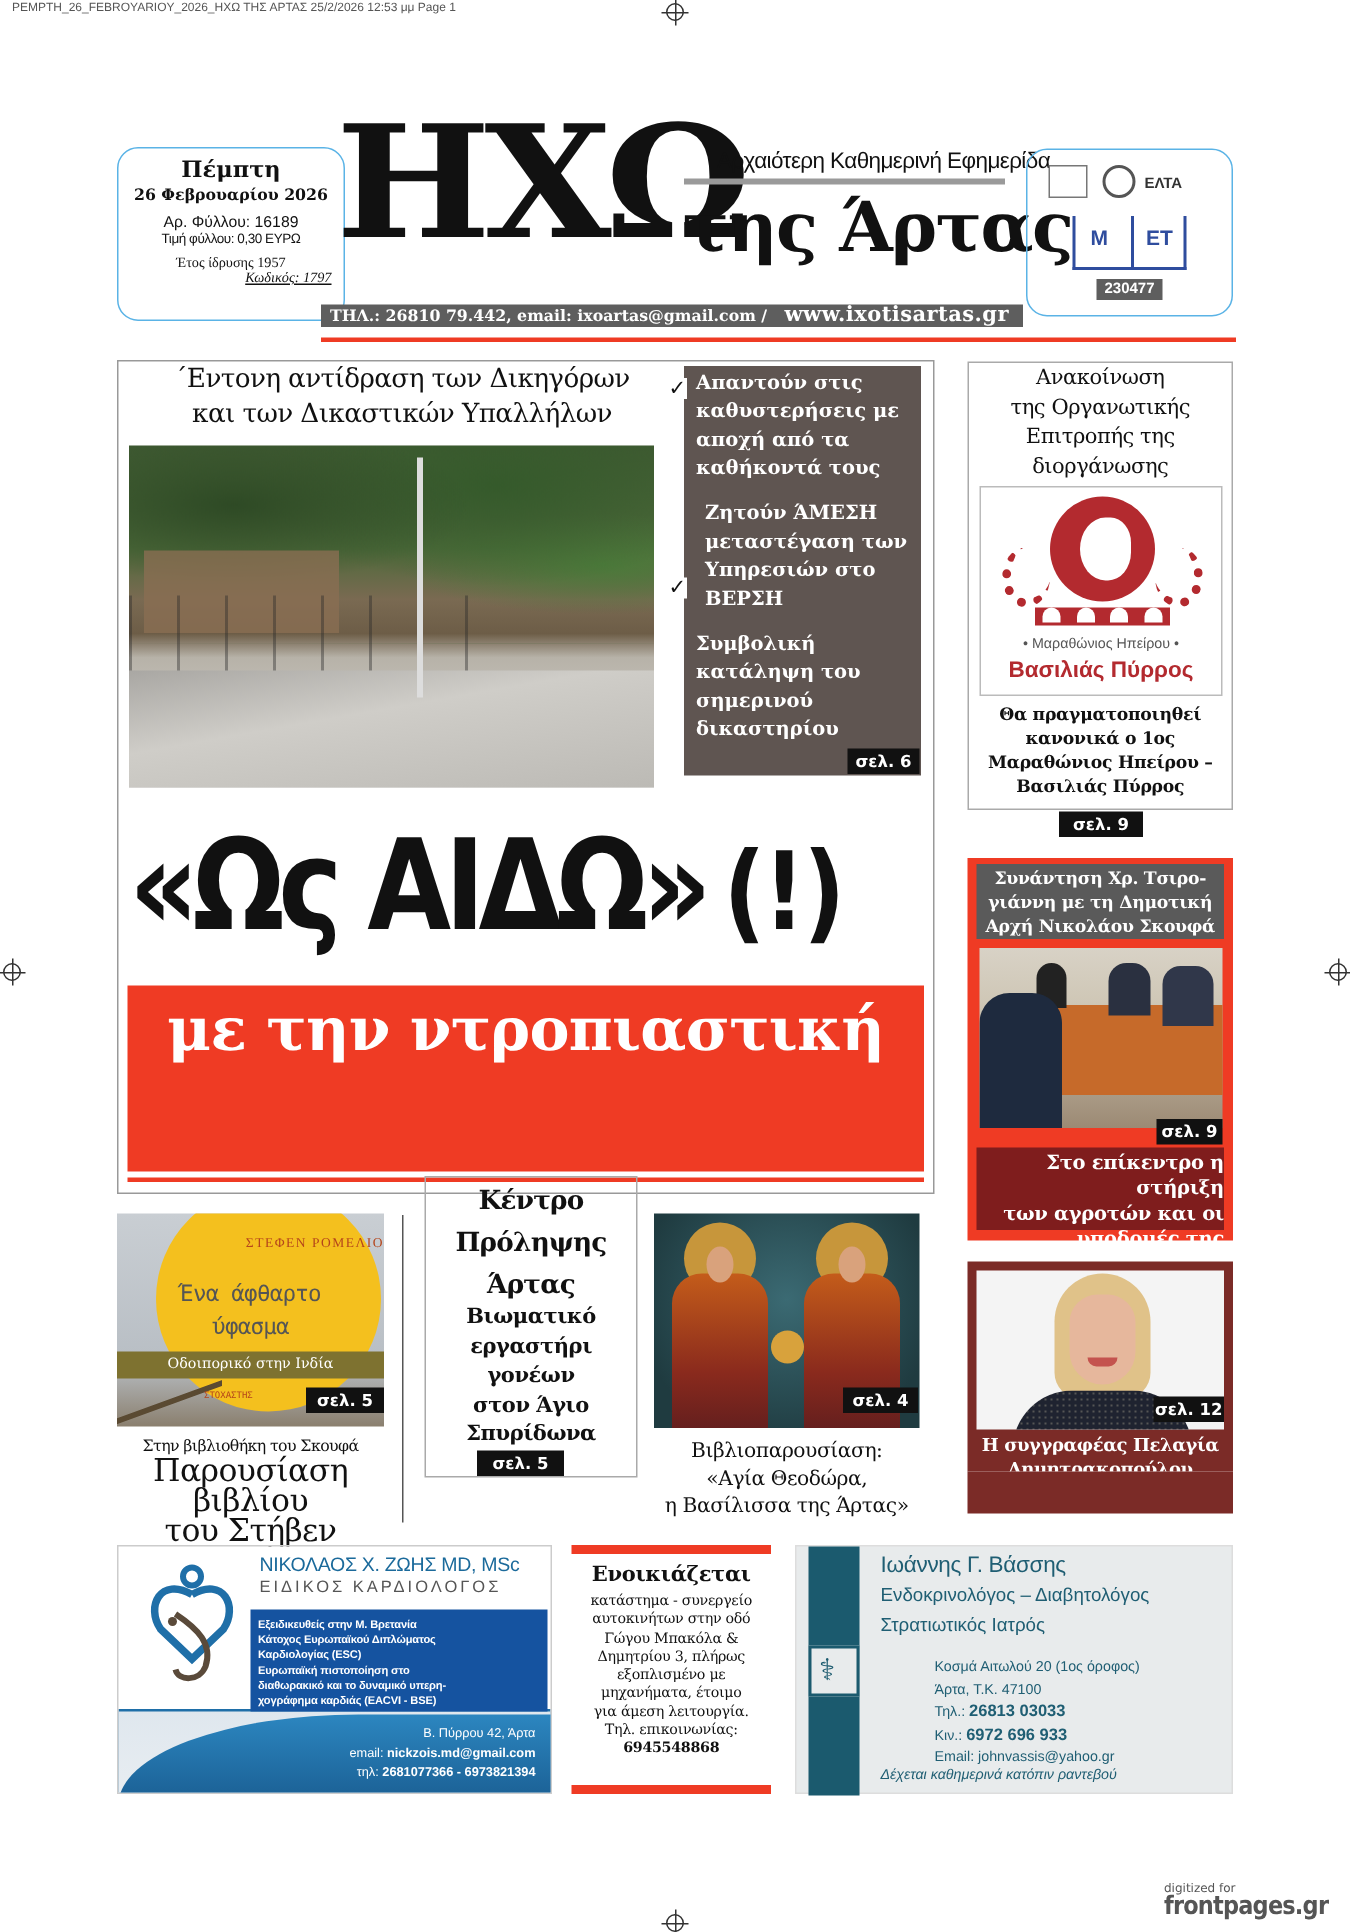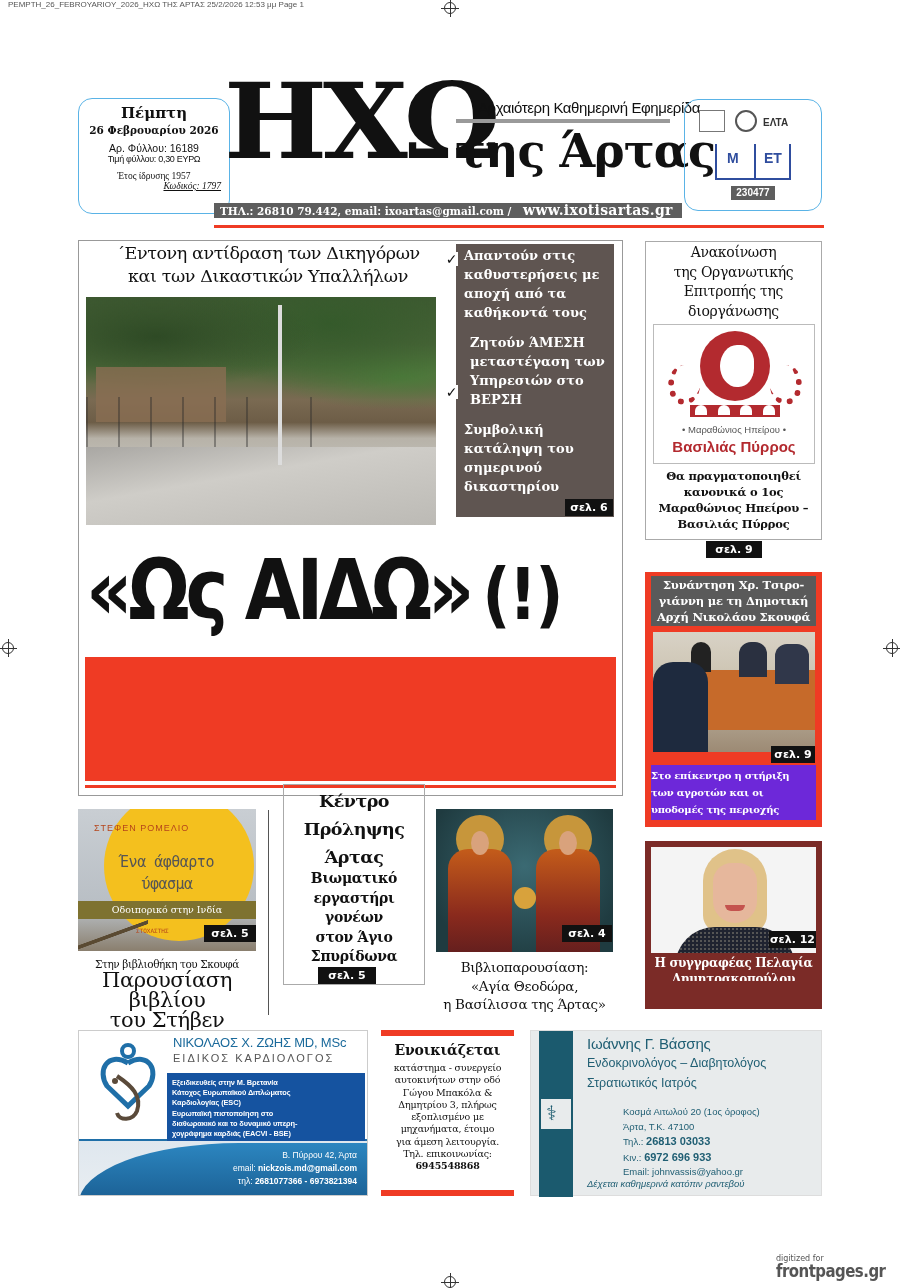--- a/index.html
+++ b/index.html
@@ -83,26 +83,26 @@
 
   .meeting { left: 645px; top: 572px; width: 177px; height: 255px; background: #ef3b24; }
   .meeting .head { position: absolute; left: 6px; top: 4px; width: 165px; height: 50px; background: #5a5a5a; color: #fff; text-align: center; font-family: "DejaVu Serif", serif; font-weight: bold; font-size: 11.5px; line-height: 16px; padding-top: 1px; letter-spacing: -0.2px; }
   .photo-meeting { position: absolute; left: 8px; top: 60px; width: 162px; height: 120px; overflow: hidden; background: linear-gradient(180deg, #d8d2c6 0%, #cfc7b6 30%, #9c8a74 100%); }
   .photo-meeting .table { position: absolute; left: 40px; top: 38px; width: 150px; height: 60px; background: #c66a2a; transform: skewX(-20deg); border-radius: 6px; }
   .photo-meeting .p1 { position: absolute; left: 0; top: 30px; width: 55px; height: 90px; background: #1e2a3e; border-radius: 20px 20px 0 0; }
   .photo-meeting .p2 { position: absolute; left: 86px; top: 10px; width: 28px; height: 35px; background: #2a3040; border-radius: 12px 12px 0 0; }
   .photo-meeting .p3 { position: absolute; left: 122px; top: 12px; width: 34px; height: 40px; background: #30374a; border-radius: 12px 12px 0 0; }
   .photo-meeting .p4 { position: absolute; left: 38px; top: 10px; width: 20px; height: 30px; background: #222; border-radius: 10px 10px 0 0; }
   .meeting .pg { position: absolute; left: 126px; top: 174px; width: 44px; }
-  .meeting .foot { position: absolute; left: 6px; top: 193px; width: 165px; height: 55px; background: #6d28d9; color: #fff; text-align: left; font-family: "DejaVu Serif", serif; font-weight: bold; font-size: 10px; line-height: 17px; padding-top: 2px; letter-spacing: -0.2px; }
+  .meeting .foot { position: absolute; left: 6px; top: 193px; width: 165px; height: 55px; background: #7f1d1d; color: #fff; text-align: right; font-family: "DejaVu Serif", serif; font-weight: bold; font-size: 13px; line-height: 17px; padding-top: 2px; letter-spacing: -0.2px; }
 
   
   .book-cover { left: 78px; top: 809px; width: 178px; height: 142px; overflow: hidden; background: linear-gradient(180deg, #c9ced3 0%, #b8bec4 70%, #8a7f6e 100%); }
   .book-cover .sun { position: absolute; left: 26px; top: -18px; width: 150px; height: 150px; border-radius: 50%; background: #f4c01e; }
-  .book-cover .author { position: absolute; left: 0; width: 100%; top: 14px; text-align: left; font-family: Liberation Sans, sans-serif; color: #b5451b; font-size: 9px; letter-spacing: 1px; padding-left: 16px; }
+  .book-cover .author { position: absolute; left: 0; width: 100%; top: 14px; text-align: right; font-family: Liberation Serif, serif; color: #b5451b; font-size: 9px; letter-spacing: 1px; }
   .book-cover .title { position: absolute; left: 0; width: 100%; top: 42px; text-align: center; font-family: "DejaVu Sans Mono", monospace; font-size: 15px; line-height: 22px; color: #555; letter-spacing: -0.5px; }
   .book-cover .band { position: absolute; left: 0; top: 92px; width: 100%; height: 18px; background: #7e7230; color: #fff; text-align: center; font-family: "DejaVu Serif", serif; font-size: 9.5px; line-height: 18px; }
   .book-cover .pub { position: absolute; left: 58px; top: 118px; font-family: "DejaVu Sans Mono", monospace; font-size: 6px; color: #b5451b; }
   .book-cover .tree { position: absolute; left: 0; top: 110px; width: 70px; height: 40px; background: linear-gradient(160deg, transparent 40%, #5a4a32 41%, #5a4a32 46%, transparent 47%); }
   .book-cover .pg { position: absolute; left: 126px; top: 116px; width: 52px; }
   .book-caption { left: 78px; top: 958px; width: 178px; text-align: center; font-family: "DejaVu Serif", serif; }
   .book-caption .a { font-size: 10.5px; letter-spacing: -0.4px; }
   .book-caption .b { font-size: 21px; line-height: 20px; letter-spacing: -0.4px; }
   .vrule { left: 268px; top: 810px; width: 1px; height: 205px; background: #555; }
 
@@ -225,20 +225,21 @@
   <div class="item">Συμβολική κατάληψη του σημερινού δικαστηρίου</div>
 </div>
 <div class="abs check" style="left:445px;top:252px;">✓</div>
 <div class="abs check" style="left:445px;top:385px;">✓</div>
 <div class="abs pg" style="left:565px;top:499px;width:48px;">σελ. 6</div>
 
 <div class="abs headline">
   <span>«Ως ΑΙΔΩ»</span><span class="paren">(!)</span>
 </div>
 <div class="abs redbanner">
+  <div class="l1">με την ντροπιαστική</div>
 </div>
 <div class="abs redrule2"></div>
 
 <div class="abs announce">
   <div class="t">Ανακοίνωση</div>
   <div class="t">της Οργανωτικής</div>
   <div class="t">Επιτροπής της</div>
   <div class="t">διοργάνωσης</div>
   <div class="marathon-logo">
     <div class="ml-leaf-l"></div>

